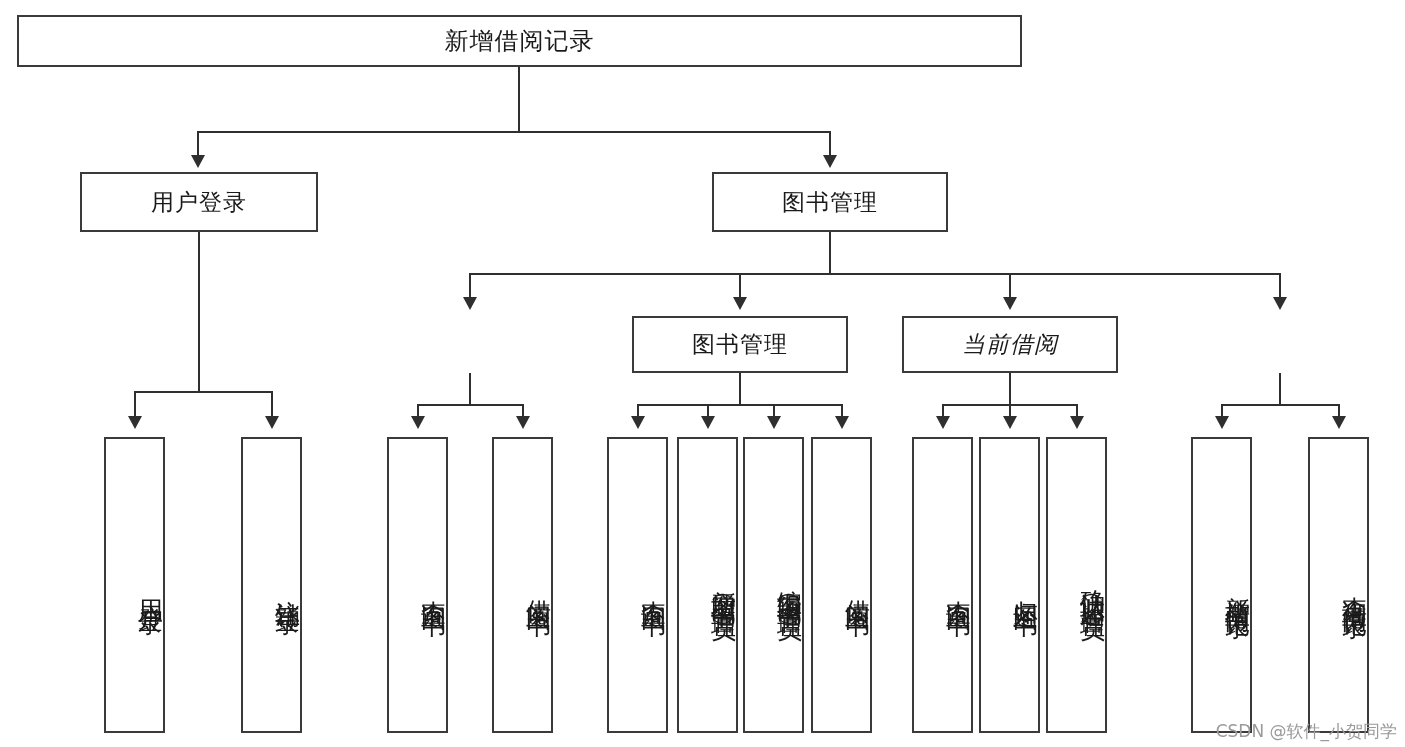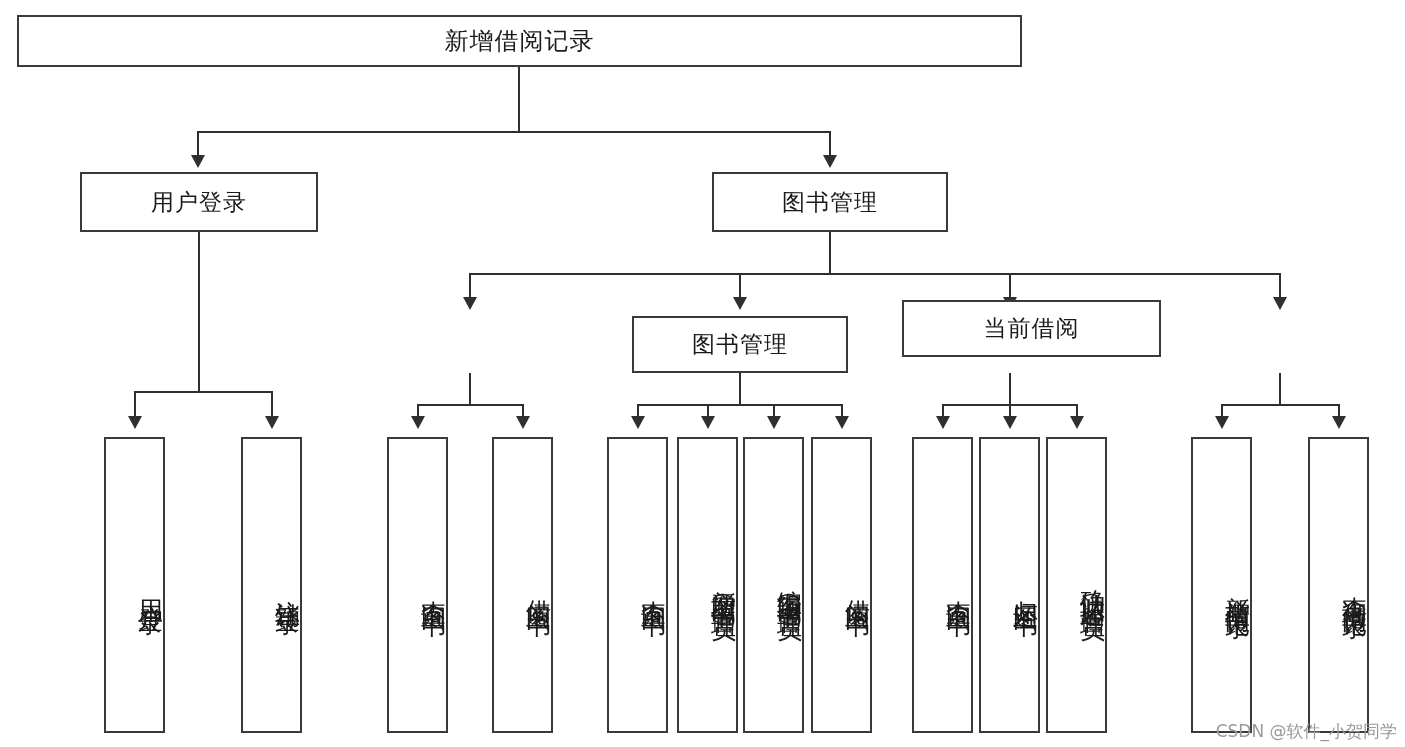--- a/index.html
+++ b/index.html
@@ -100,21 +100,21 @@
   <div class="vline" style="left:739px;top:273px;height:24px;"></div>
   <div class="arrow" style="left:733px;top:297px;"></div>
   <div class="vline" style="left:1009px;top:273px;height:24px;"></div>
   <div class="arrow" style="left:1003px;top:297px;"></div>
   <div class="vline" style="left:1279px;top:273px;height:24px;"></div>
   <div class="arrow" style="left:1273px;top:297px;"></div>
 
   <div class="node h" style="left:632px;top:316px;width:216px;height:57px;">
     <span>图书管理</span>
   </div>
-  <div class="node h" style="left:902px;top:300px;width:259px;height:57px;">
+  <div class="node h" style="left:902px;top:316px;width:216px;height:57px;font-style:italic;">
     <span>当前借阅</span>
   </div>
 
   <div class="vline" style="left:469px;top:373px;height:32px;"></div>
   <div class="hline" style="left:417px;top:404px;width:105px;"></div>
   <div class="vline" style="left:417px;top:404px;height:13px;"></div>
   <div class="arrow" style="left:411px;top:416px;"></div>
   <div class="vline" style="left:522px;top:404px;height:13px;"></div>
   <div class="arrow" style="left:516px;top:416px;"></div>
 

